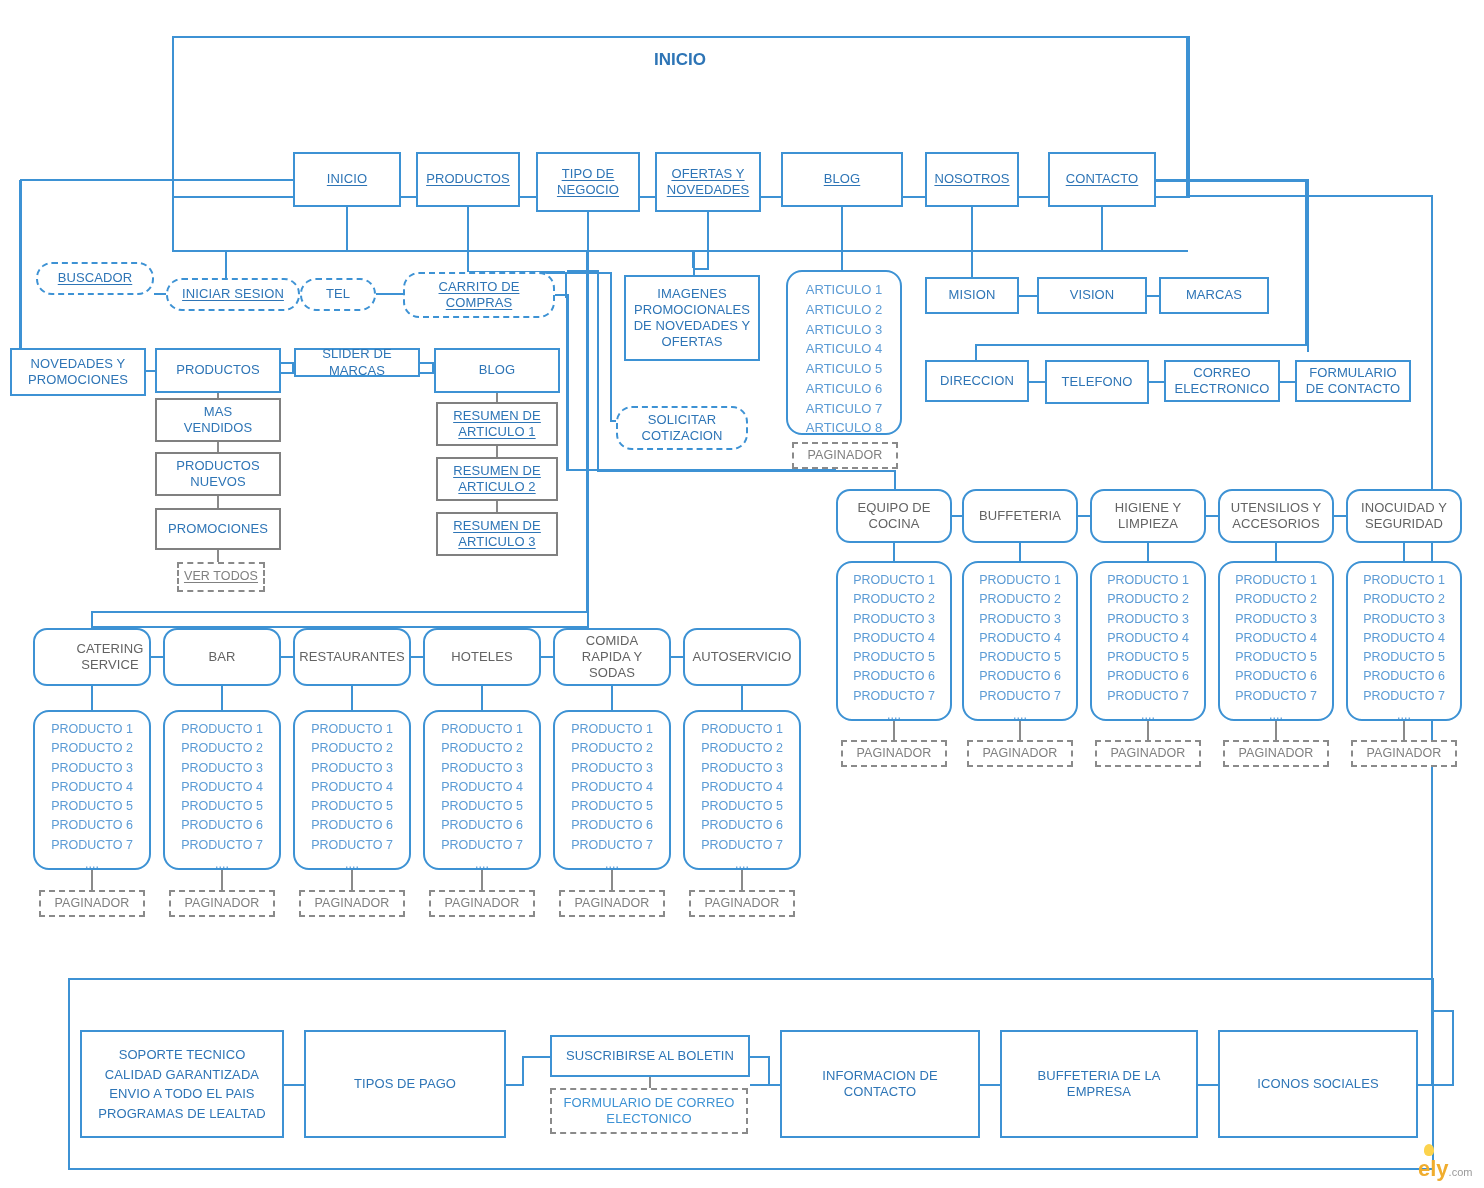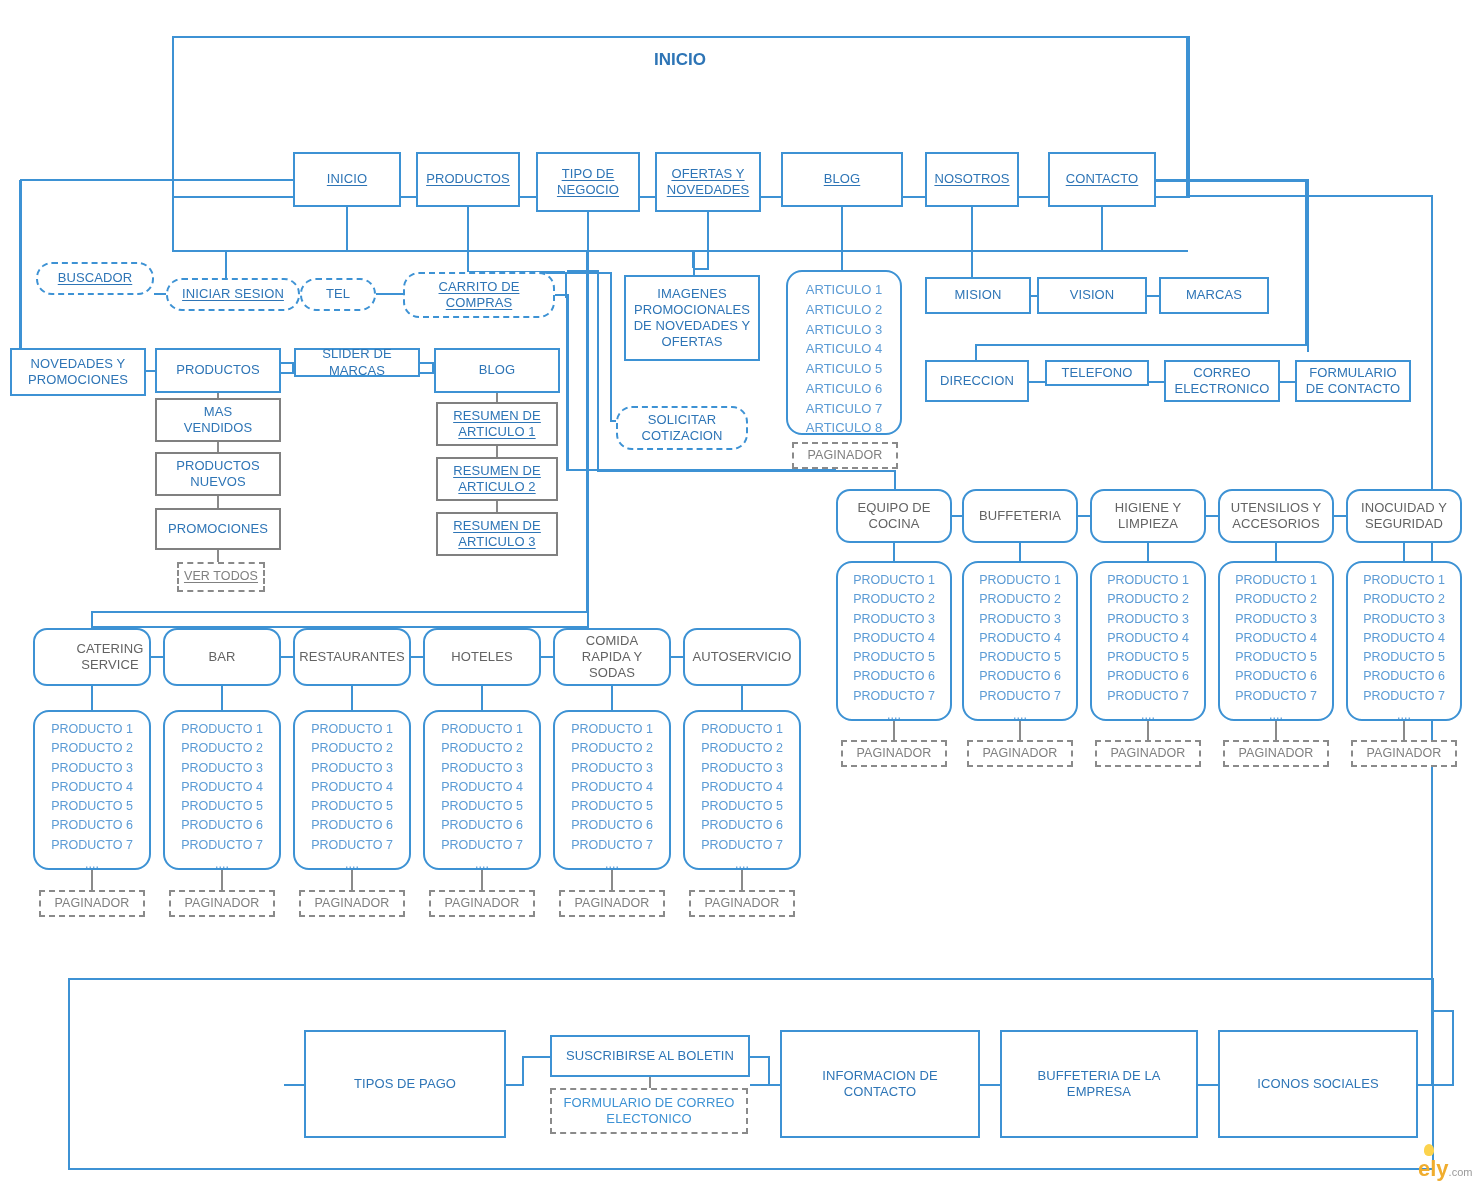--- a/index.html
+++ b/index.html
@@ -166,34 +166,34 @@
       <div>ARTICULO 4</div>
       <div>ARTICULO 5</div>
       <div>ARTICULO 6</div>
       <div>ARTICULO 7</div>
       <div>ARTICULO 8</div>
     </div>
   <div class="box graydash" style="left:792px;top:442px;width:106px;height:27px;font-size:12.5px;">
     <span>PAGINADOR</span>
   </div>
 
-  <div class="box" style="left:925px;top:277px;width:106px;height:37px;">
+  <div class="box" style="left:925px;top:277px;width:94px;height:37px;">
     <span>MISION</span>
   </div>
   <div class="box" style="left:1037px;top:277px;width:110px;height:37px;">
     <span>VISION</span>
   </div>
   <div class="box" style="left:1159px;top:277px;width:110px;height:37px;">
     <span>MARCAS</span>
   </div>
 
   <div class="box" style="left:925px;top:360px;width:104px;height:42px;">
     <span>DIRECCION</span>
   </div>
-  <div class="box" style="left:1045px;top:360px;width:104px;height:26px;">
+  <div class="box" style="left:1045px;top:360px;width:104px;height:44px;">
     <span>TELEFONO</span>
   </div>
   <div class="box" style="left:1164px;top:360px;width:116px;height:42px;flex-direction:column;">
     <span>CORREO</span>
     <span>ELECTRONICO</span>
   </div>
   <div class="box" style="left:1295px;top:360px;width:116px;height:42px;flex-direction:column;">
     <span>FORMULARIO</span>
     <span>DE CONTACTO</span>
   </div>
@@ -413,20 +413,26 @@
       </div>
       <div class="box graydash" style="left: 689px; top: 890px; width: 106px; height: 27px; font-size: 12.5px;">
         <span>PAGINADOR</span>
       </div>
       <div class="ln lnv" style="left: 741px; top: 686px; height: 24px;"></div>
       <div class="ln lnv" style="left: 741px; top: 870px; height: 20px; background: rgb(138, 138, 138);"></div>
     </div>
 
   <div class="hdr" style="left:68px;top:978px;width:1366px;height:192px;"></div>
 
+  <div class="box" style="left:80px;top:1030px;width:204px;height:108px;flex-direction:column;line-height:1.5;">
+    <span>SOPORTE TECNICO</span>
+    <span>CALIDAD GARANTIZADA</span>
+    <span>ENVIO A TODO EL PAIS</span>
+    <span>PROGRAMAS DE LEALTAD</span>
+  </div>
 
   <div class="box" style="left:304px;top:1030px;width:202px;height:108px;">
     <span>TIPOS DE PAGO</span>
   </div>
 
   <div class="box" style="left:550px;top:1035px;width:200px;height:42px;">
     <span>SUSCRIBIRSE AL BOLETIN</span>
   </div>
 
   <div class="box graydash bluetxt" style="left:550px;top:1088px;width:198px;height:46px;flex-direction:column;">

